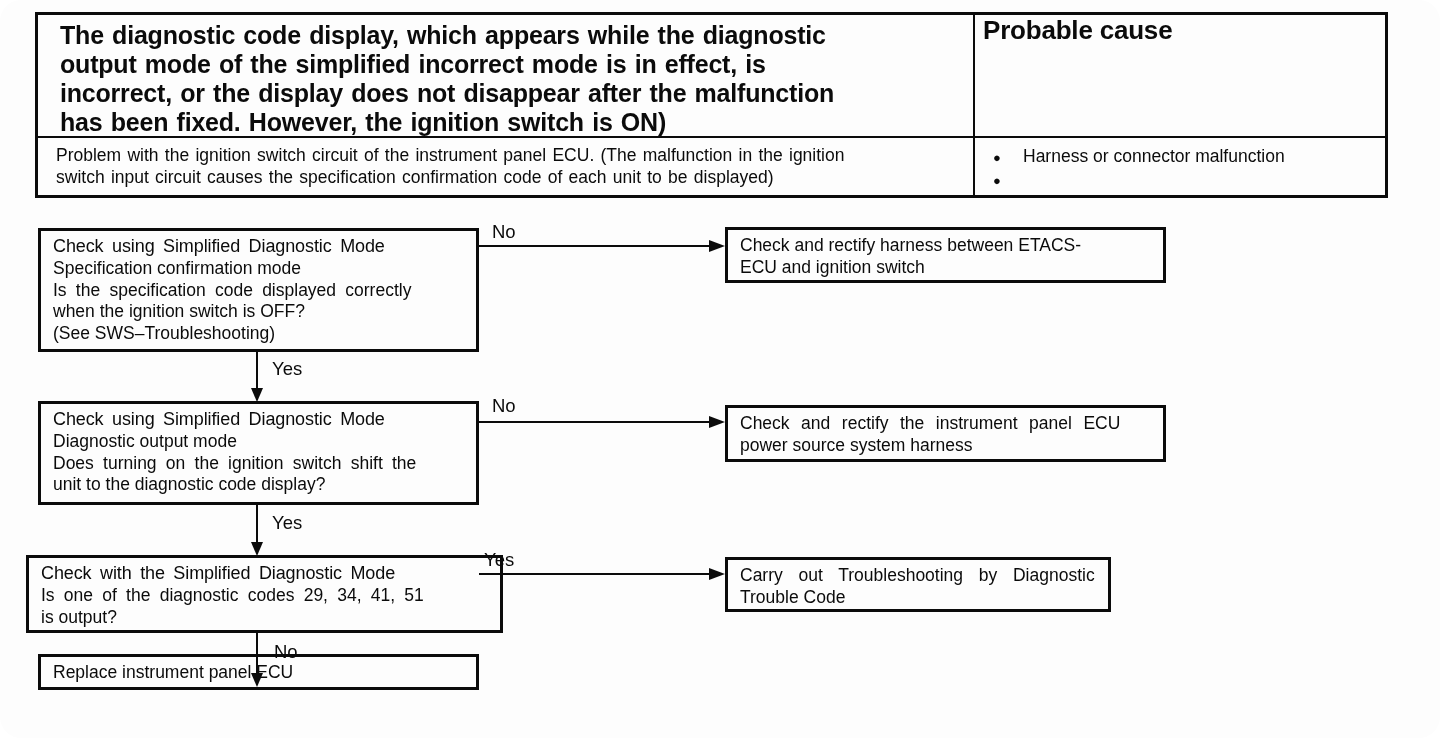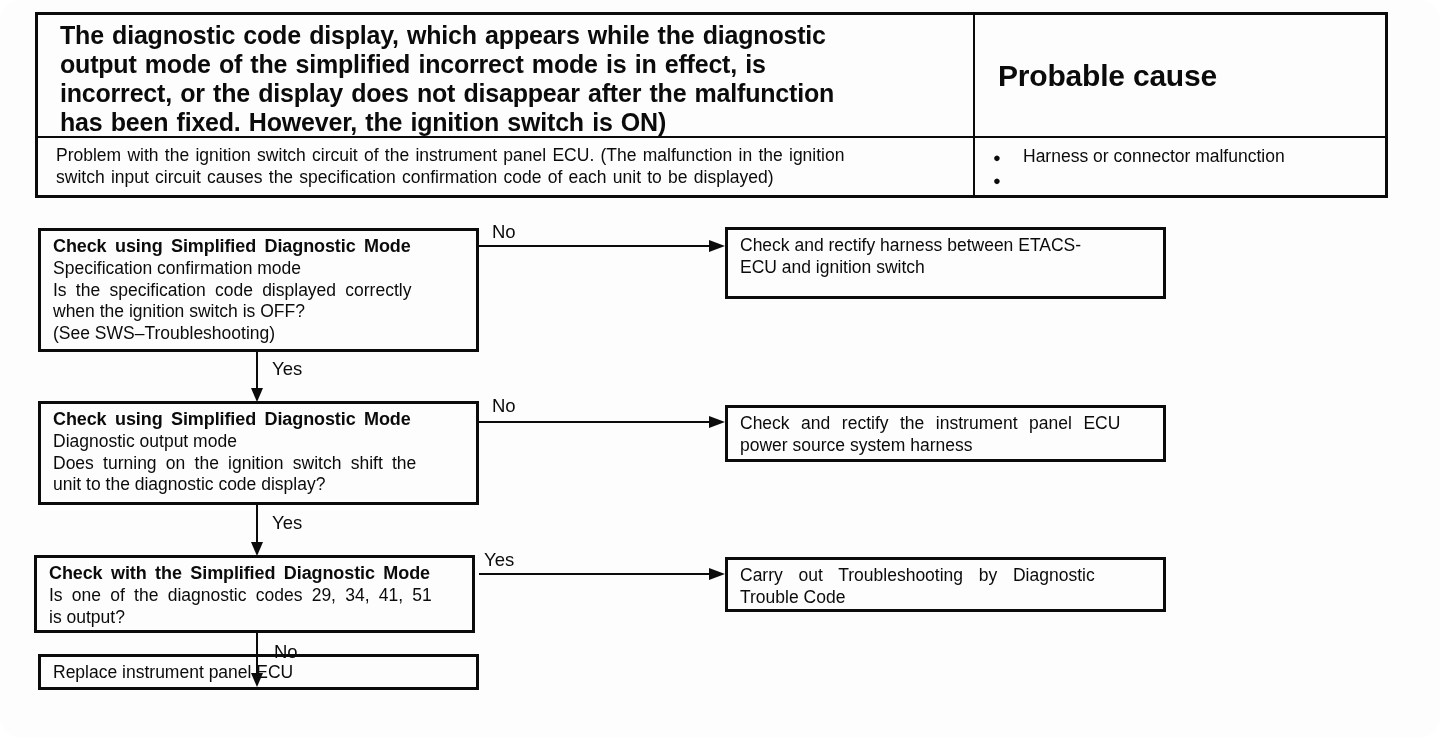--- a/index.html
+++ b/index.html
@@ -31,23 +31,23 @@
   .cell{box-sizing:border-box;}
   .cell.problem{
     border-right:2px solid var(--ink);
     border-bottom:2px solid var(--ink);
     padding:6px 8px 0 22px;
     font-weight:700;font-size:25px;line-height:29px;
     word-spacing:.06em;letter-spacing:-0.2px;
   }
   .cell.cause-head{
     border-bottom:2px solid var(--ink);
-    display:flex;align-items:center;
-    padding-left:23px;
-    font-weight:700;font-size:30px;letter-spacing:-0.2px;
+    display:flex;
+    padding-left:8px;
+    font-weight:700;font-size:26px;letter-spacing:-0.2px;
   }
   .cell.detail{
     border-right:2px solid var(--ink);
     padding:6px 6px 0 18px;
     font-size:17.5px;line-height:22px;word-spacing:.08em;
   }
   .cell.causes{
     padding:7px 0 0 18px;
     font-size:17.5px;line-height:23px;
   }
@@ -56,32 +56,32 @@
 
   
   .fbox{
     position:absolute;
     border:3px solid var(--ink);
     background:var(--paper);
     box-sizing:border-box;
     font-size:17.5px;line-height:21.8px;
     padding:5px 8px 0 12px;
   }
-  .fbox .title{font-weight:700;font-size:18px;word-spacing:.2em;letter-spacing:-0.1px;}
+  .fbox .title{font-weight:400;font-size:18px;word-spacing:.2em;letter-spacing:-0.1px;}
   .j25{word-spacing:.25em;}
   .j38{word-spacing:.38em;}
   .j62{word-spacing:.62em;}
 
   #step1{left:38px;top:228px;width:441px;height:124px;}
   #step2{left:38px;top:401px;width:441px;height:104px;}
-  #step3{left:34px;top:555px;width:441px;height:78px;}
+  #step3{left:26px;top:555px;width:477px;height:78px;}
   #step4{left:38px;top:654px;width:441px;height:36px;padding-top:5px;}
-  #result1{left:725px;top:227px;width:441px;height:72px;padding-top:5px;}
+  #result1{left:725px;top:227px;width:441px;height:56px;padding-top:5px;}
   #result2{left:725px;top:405px;width:441px;height:57px;}
-  #result3{left:725px;top:557px;width:441px;height:55px;padding-top:5px;}
+  #result3{left:725px;top:557px;width:386px;height:55px;padding-top:5px;}
 
   
   .hline{position:absolute;height:2px;background:var(--ink);}
   .vline{position:absolute;width:2px;background:var(--ink);}
   .ah-r{position:absolute;width:0;height:0;
         border-top:6px solid transparent;border-bottom:6px solid transparent;
         border-left:16px solid var(--ink);}
   .ah-d{position:absolute;width:0;height:0;
         border-left:6px solid transparent;border-right:6px solid transparent;
         border-top:14px solid var(--ink);}

